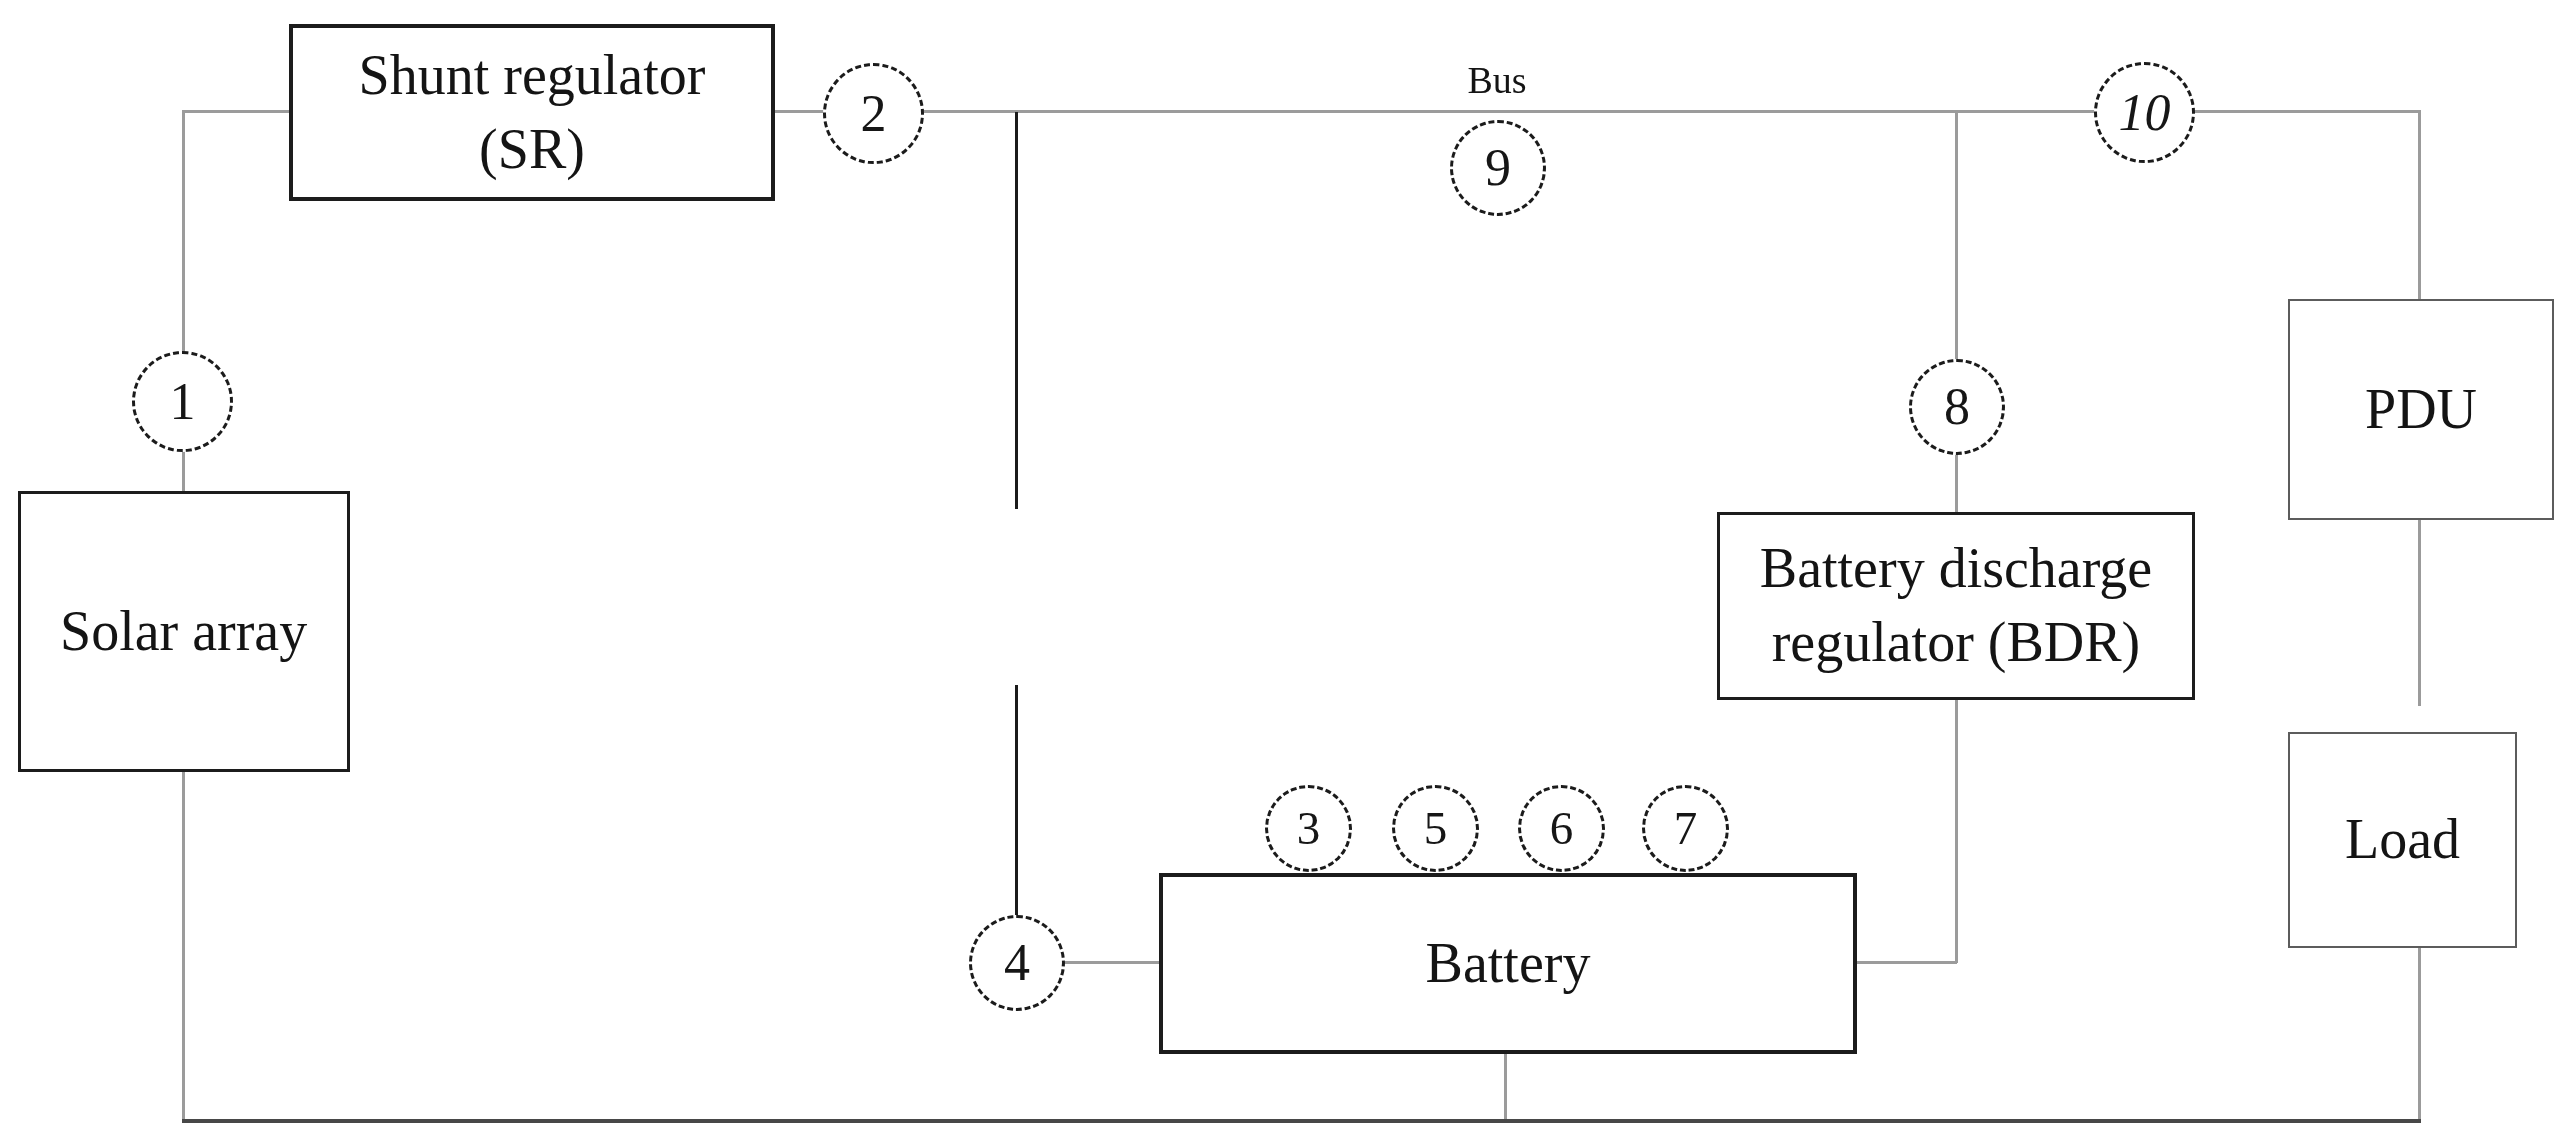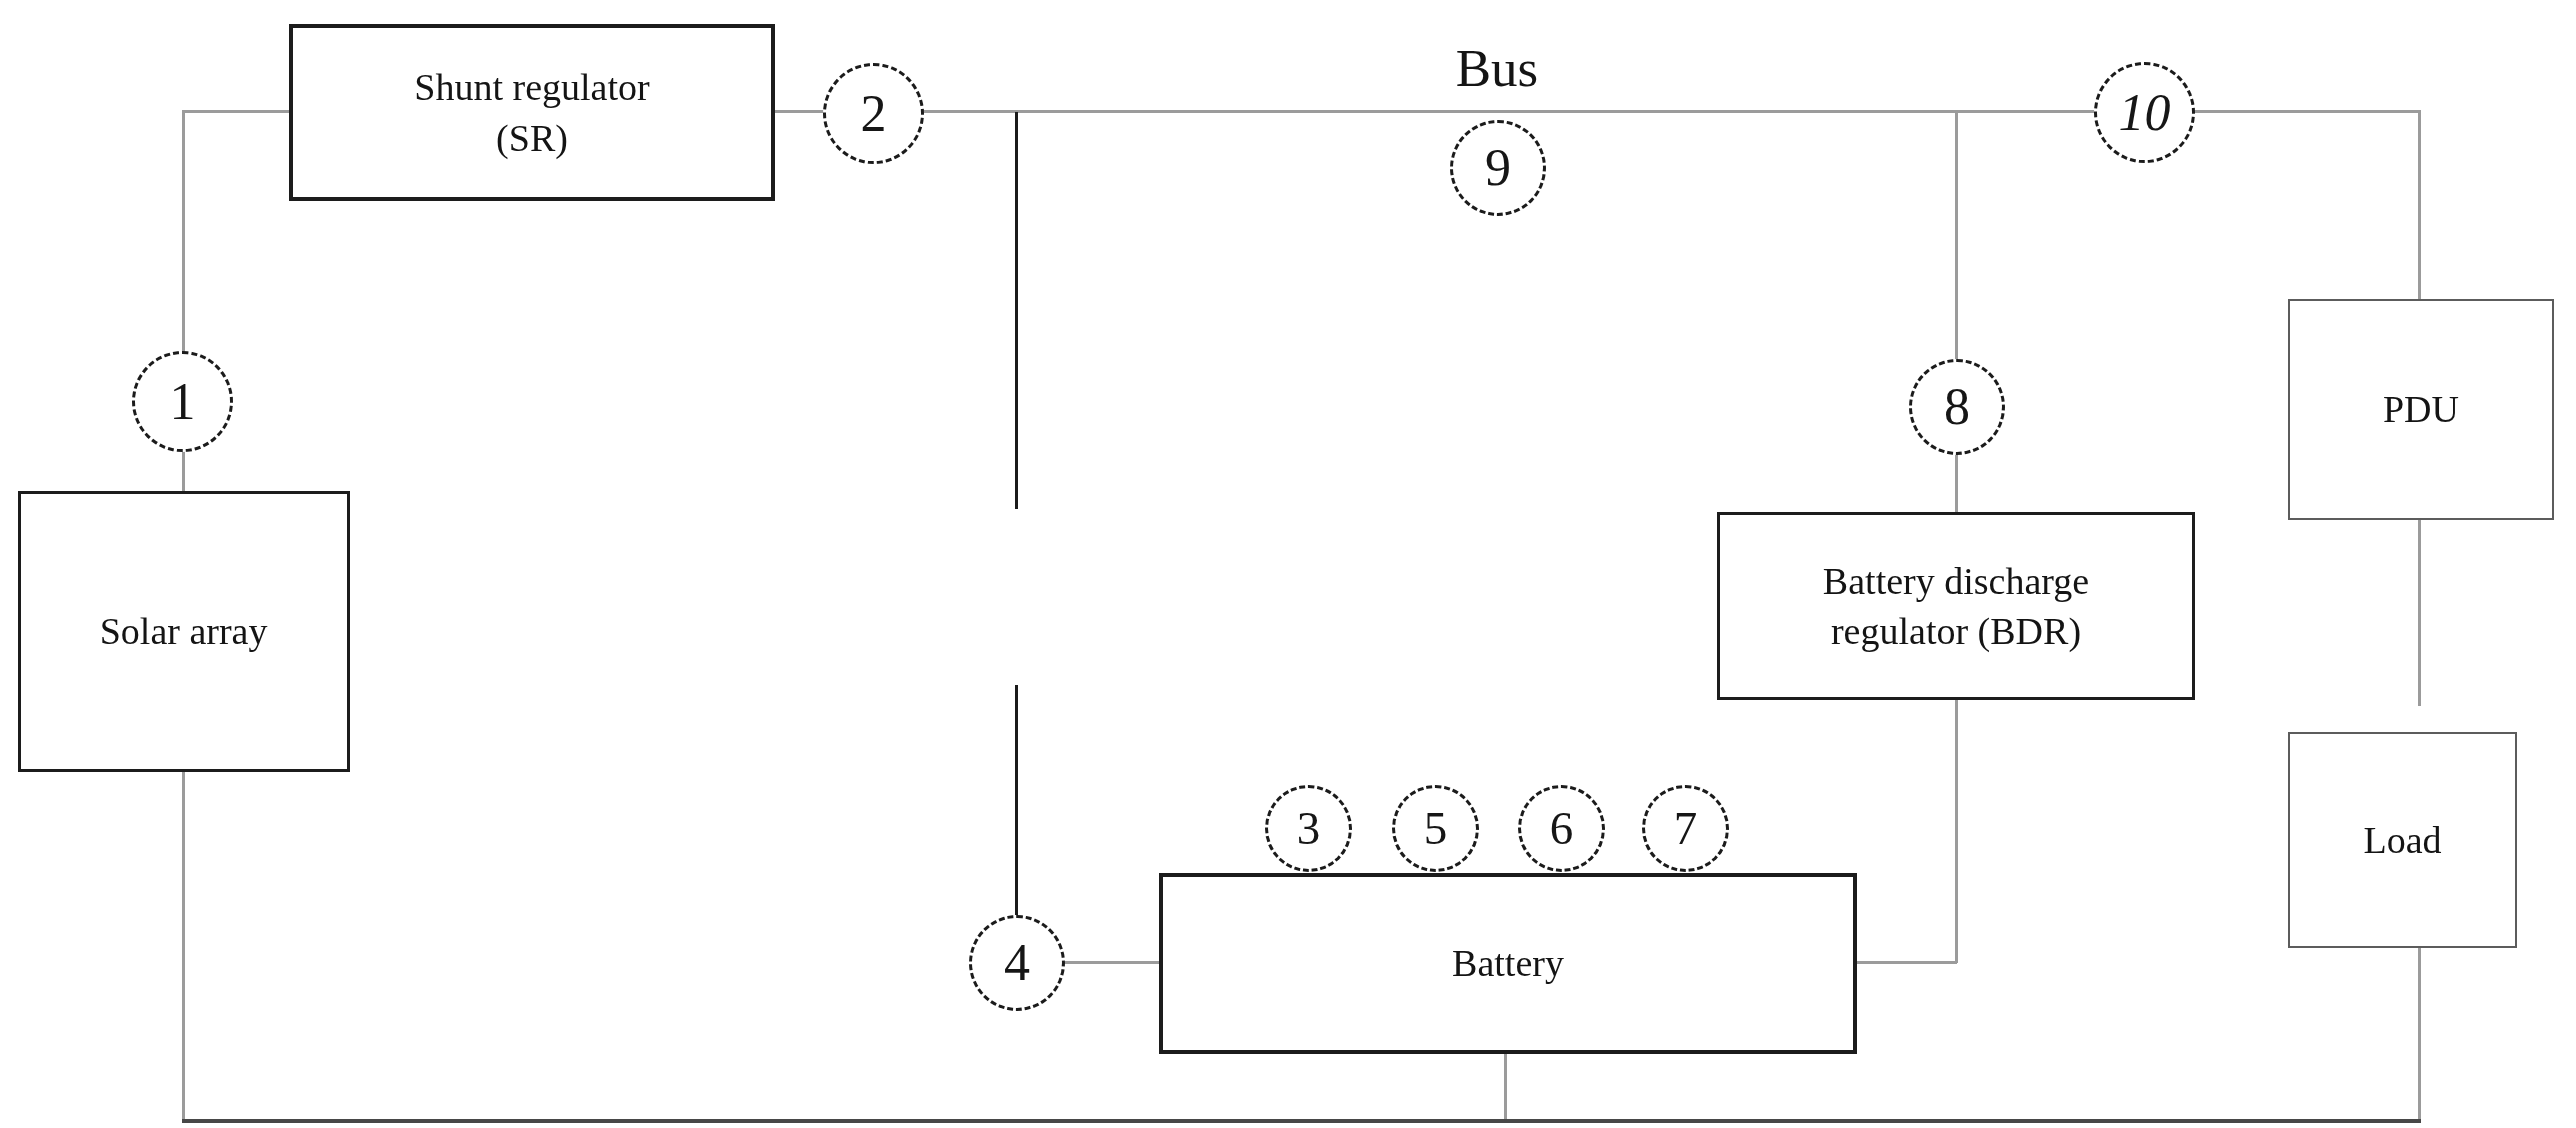--- a/index.html
+++ b/index.html
@@ -43,36 +43,36 @@
     box-sizing: border-box;
     background: #ffffff;
     display: flex;
     align-items: center;
     justify-content: center;
     text-align: center;
     z-index: 3;
   }
   .box .label {
     white-space: pre-line;
-    font-size: 38px;
+    font-size: 56px;
     line-height: 1.32;
     color: #141414;
   }
   .border-black { border-style: solid; border-color: #1c1c1c; }
   .border-gray  { border-style: solid; border-color: #5c5c5c; }
   #bus-label {
     position: absolute;
     left: 1405px;
-    top: 30px;
+    top: 42px;
     width: 184px;
     height: 75px;
     display: flex;
     align-items: center;
     justify-content: center;
-    font-size: 53px;
+    font-size: 38px;
     color: #141414;
     z-index: 4;
   }
   .c-gray  { background: #9b9b9b; }
   .c-dark  { background: #474747; }
   .c-black { background: #1b1b1b; }
 </style>
 </head>
 <body>
 

